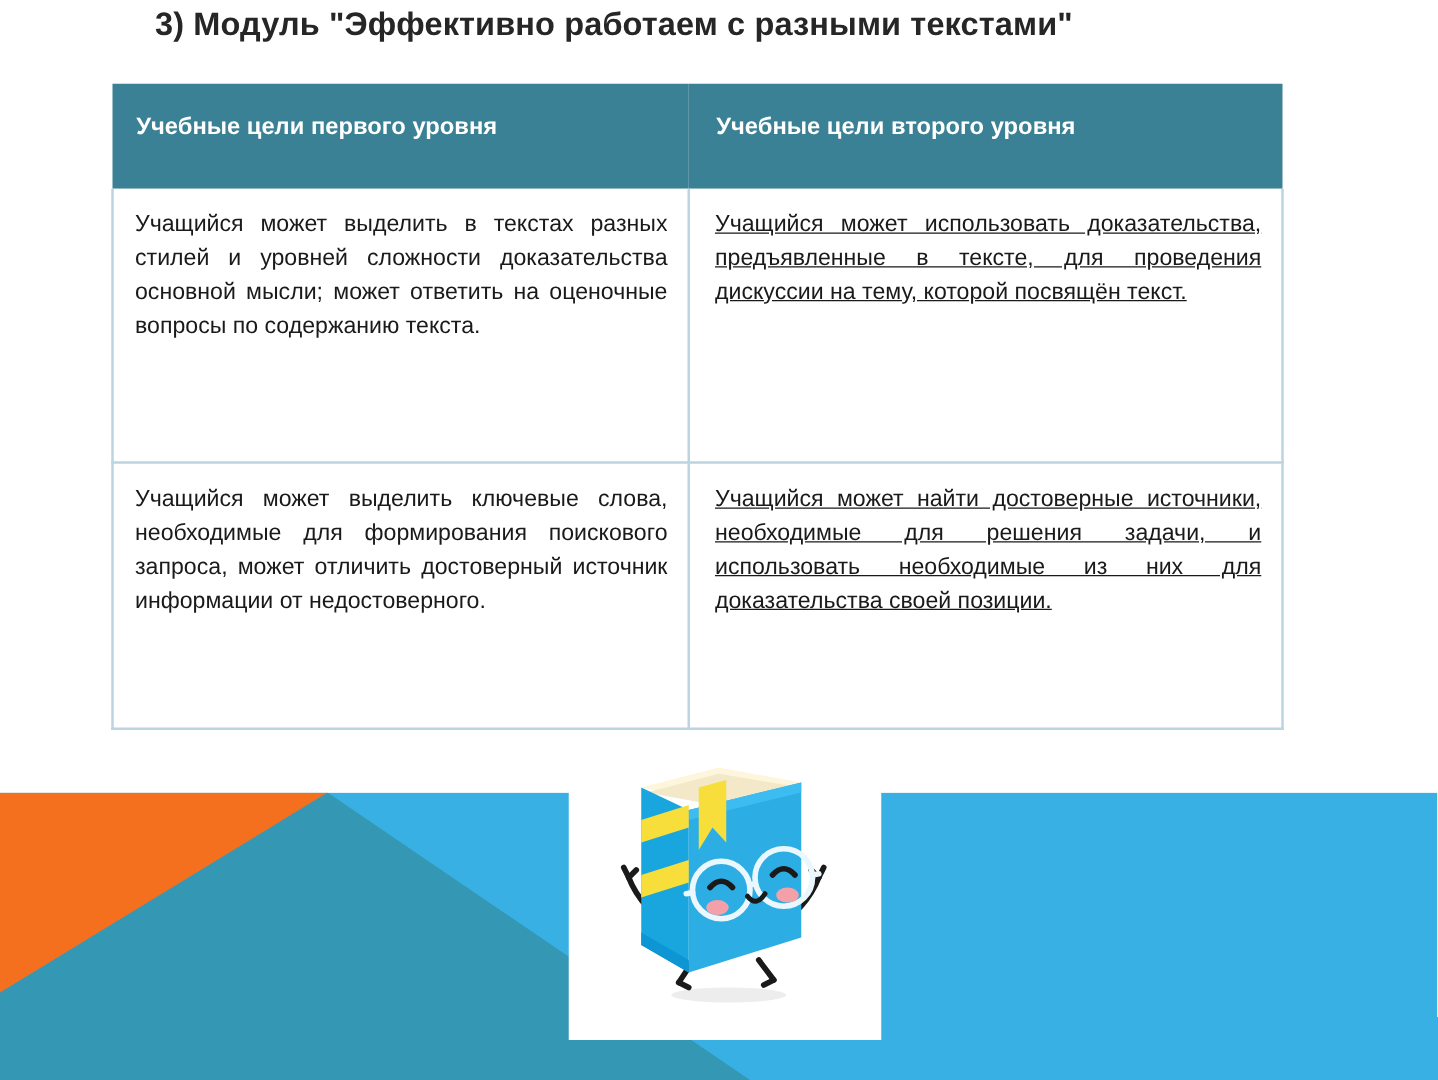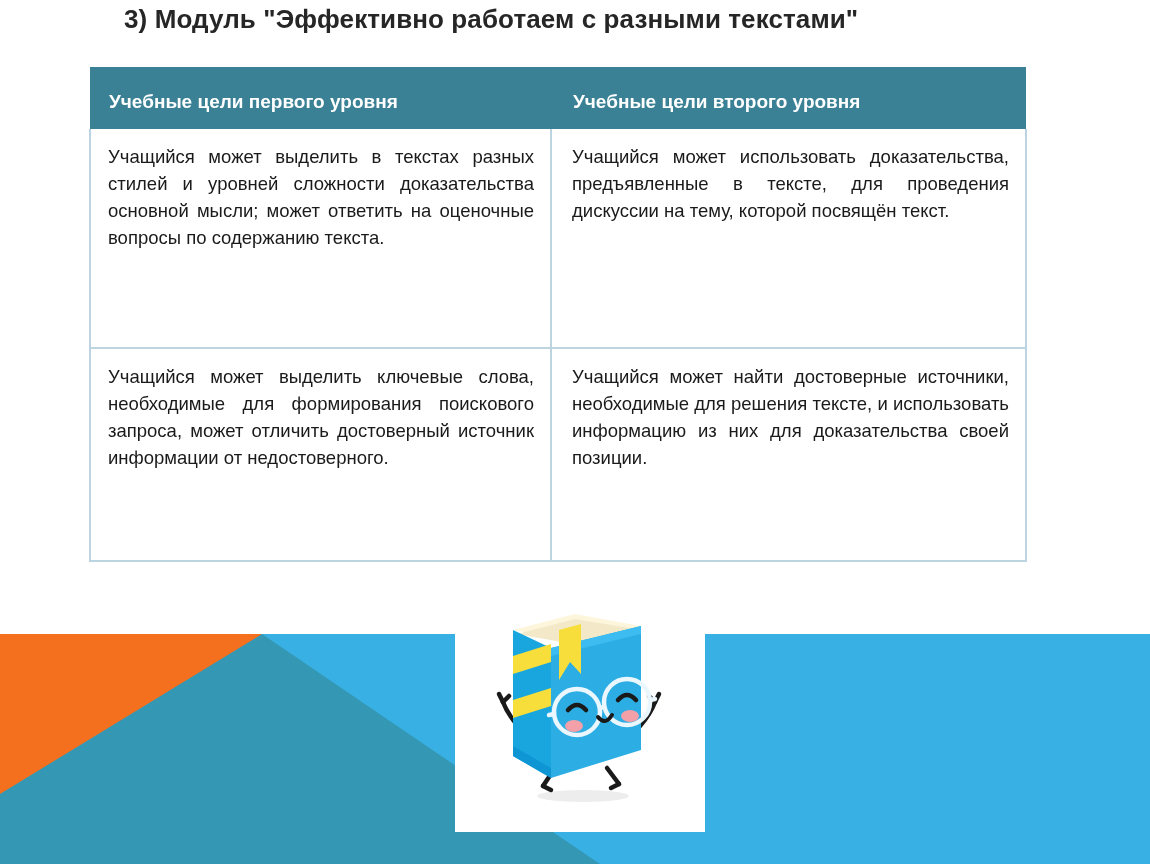--- a/index.html
+++ b/index.html
@@ -39,21 +39,21 @@
   }
   #goals-table col.c1 { width: 461px; }
   #goals-table col.c2 { width: 475px; }
 
   #goals-table th {
     background: #3B8195;
     color: #ffffff;
     font-size: 19px;
     font-weight: bold;
     text-align: left;
-    padding: 24px 16px 16px 19px;
+    padding: 24px 16px 38px 19px;
     height: 22px;
     vertical-align: middle;
     border: none;
   }
   #goals-table th.h2 { padding-left: 22px; }
 
   #goals-table td {
     background: #ffffff;
     color: #1a1a1a;
     font-size: 18.5px;
@@ -61,21 +61,21 @@
     text-align: justify;
     text-align-last: left;
     vertical-align: top;
     padding: 14px 16px 14px 17px;
     border-left: 2px solid #bcd4e0;
     border-right: 2px solid #bcd4e0;
     border-bottom: 2px solid #be185d;
   }
   #goals-table tr.row-1 td { height: 190px; }
   #goals-table tr.row-2 td { height: 183px; }
-  #goals-table td.cell-right { padding-left: 20px; }
+  #goals-table td.cell-right { padding-left: 20px; text-decoration: underline; }
 
   
   #bottom-banner {
     position: absolute;
     left: 0;
     top: 634px;
     width: 1150px;
     height: 230px;
     overflow: hidden;
   }
@@ -112,21 +112,21 @@
       <th class="h2" style="background: rgb(59, 129, 149); color: #ffffff;">Учебные цели второго уровня</th>
     </tr>
   </thead>
   <tbody>
     <tr class="row-1">
       <td class="cell-left" style="border-color: rgb(188, 212, 224);">Учащийся может выделить в текстах разных стилей и уровней сложности доказательства основной мысли; может ответить на оценочные вопросы по содержанию текста.</td>
       <td class="cell-right" style="border-color: rgb(188, 212, 224);">Учащийся может использовать доказательства, предъявленные в тексте, для проведения дискуссии на тему, которой посвящён текст.</td>
     </tr>
     <tr class="row-2">
       <td class="cell-left" style="border-color: rgb(188, 212, 224);">Учащийся может выделить ключевые слова, необходимые для формирования поискового запроса, может отличить достоверный источник информации от недостоверного.</td>
-      <td class="cell-right" style="border-color: rgb(188, 212, 224);">Учащийся может найти достоверные источники, необходимые для решения тексте, и использовать информацию из них для доказательства своей позиции.</td>
+      <td class="cell-right" style="border-color: rgb(188, 212, 224);">Учащийся может найти достоверные источники, необходимые для решения задачи, и использовать необходимые из них для доказательства своей позиции.</td>
     </tr>
   </tbody>
 </table>
 
 <div id="bottom-banner">
   <svg width="1150" height="230" viewBox="0 0 1150 230">
     <rect x="0" y="0" width="1150" height="230" id="bnr-bg" fill="#38B0E3"></rect>
     <polygon points="0,0 262,0 0,230" id="bnr-orange" fill="#F4701E"></polygon>
     <polygon points="262,0 600,230 0,230 0,160" id="bnr-teal" fill="#3498B5"></polygon>
   </svg>

